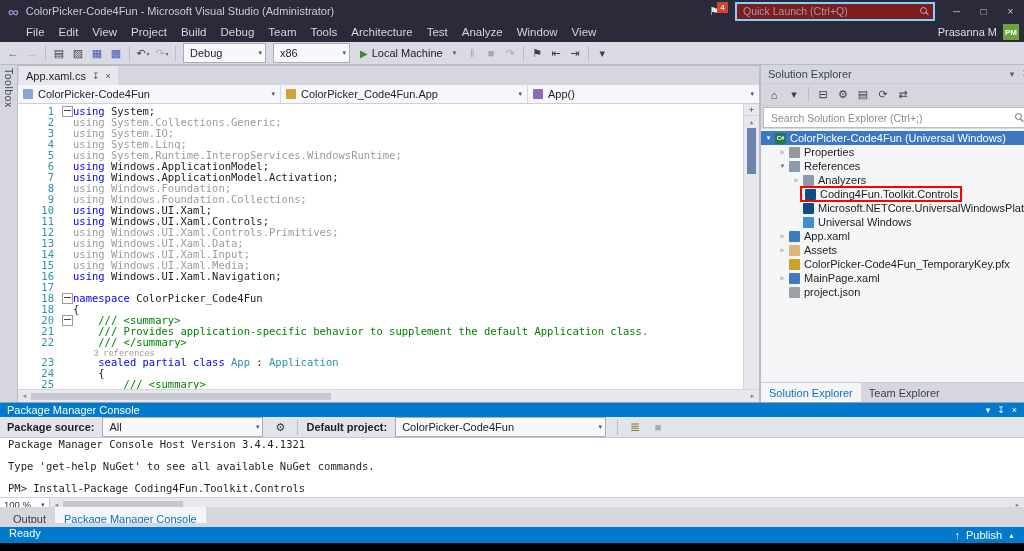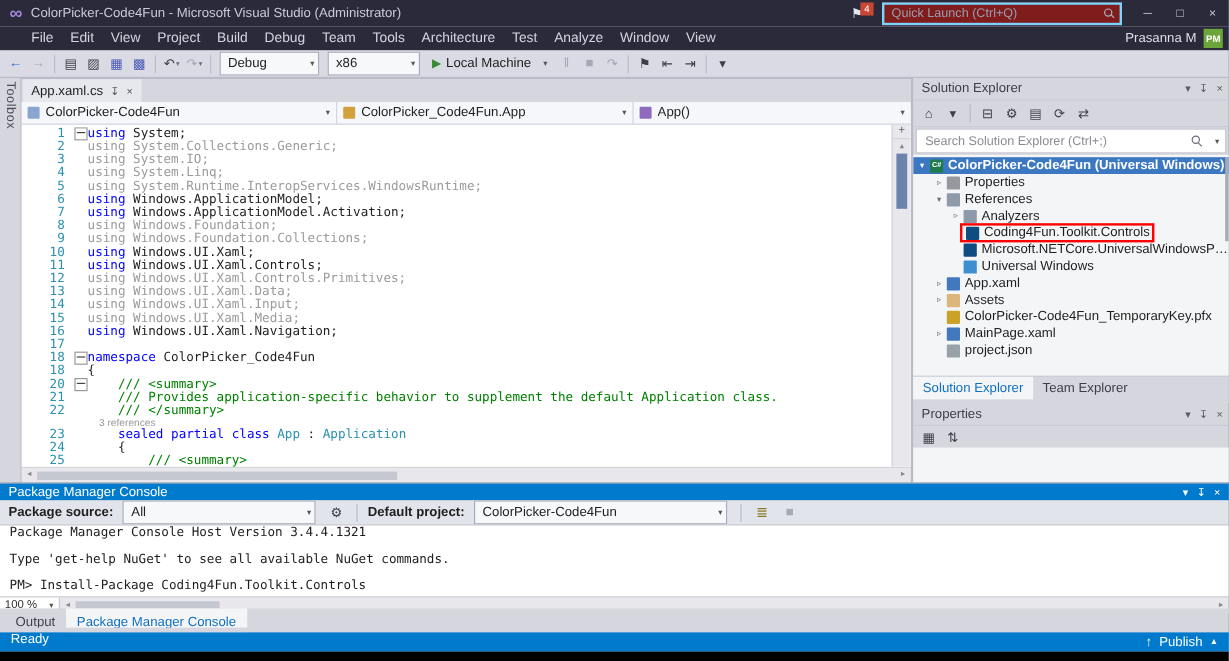--- a/index.html
+++ b/index.html
@@ -69,34 +69,34 @@
   .code-wrap{flex:1;background:#fff;position:relative;overflow:hidden;font-family:"DejaVu Sans Mono",monospace}
   .code-lines{position:absolute;top:2px;left:0;right:15px;bottom:0;overflow:hidden}
   .crow{display:flex;height:11px;line-height:11px;font-size:10.5px;white-space:pre}
   .crow.lens{height:9px;line-height:9px}
   .ln{width:36px;text-align:right;color:#2B91AF;padding-right:7px;flex:0 0 auto}
   .foldcol{width:12px;flex:0 0 auto;display:flex;align-items:center;justify-content:center}
   .foldbox{width:9px;height:9px;border:1px solid #9A9A9A;background:#fff;position:relative}
   .foldbox::after{content:"";position:absolute;left:1px;right:1px;top:3px;border-top:1px solid #444}
   .ctext{white-space:pre}
   .tk-k{color:#0000FF}.tk-p{color:#1E1E1E}.tk-g{color:#9B9B9B}.tk-c{color:#008000}.tk-t{color:#2B91AF}
-  .tk-l{color:#999;font-size:8.5px;font-family:Liberation Sans, sans-serif}
+  .tk-l{color:#999;font-size:8.5px;font-family:Liberation Mono, monospace}
   .vscroll{position:absolute;top:0;right:0;bottom:0;width:15px;background:#E8E8EC;border-left:1px solid #D4D4DC;
            display:flex;flex-direction:column;align-items:center}
   .split-btn{height:11px;font-size:9px;color:#666;border-bottom:1px solid #D4D4DC;width:100%;text-align:center;line-height:11px}
   .vs-arrow{height:11px;font-size:6px;color:#888;display:flex;align-items:center}
   .vthumb{width:9px;height:46px;background:#6B83AD;margin-top:1px}
   .hscroll{height:12px;flex:0 0 auto;background:#E8E8EC;border-top:1px solid #D4D4DC;display:flex;align-items:center}
   .hs-arrow{width:13px;font-size:6px;color:#888;text-align:center;flex:0 0 auto}
   .hthumb{width:300px;height:7px;background:#C5C7D1}
   .hthumb.small{width:120px}
   .hscroll .fill,.pmc-bottom .fill{flex:1}
 
   
-  .right-col{width:263px;flex:0 0 auto;display:flex;flex-direction:column;background:#D6D7DE;border-left:1px solid #B9BBC8}
+  .right-col{width:263px;flex:0 0 auto;display:flex;background:#D6D7DE;border-left:1px solid #B9BBC8}
   .panel-title{height:18px;flex:0 0 auto;display:flex;align-items:center;font-size:11px;color:#3C3F47;padding:0 5px 0 7px}
   .pt-label{flex:1;white-space:nowrap;overflow:hidden}
   .pt-icons{display:flex;gap:7px;font-size:9px;color:#5A5C66;align-items:center}
   .se-panel{flex:1;display:flex;flex-direction:column;min-height:0}
   .se-toolbar{height:21px;flex:0 0 auto;display:flex;align-items:center;gap:2px;padding:0 4px;border-top:1px solid #C9CBD6;border-bottom:1px solid #C9CBD6}
   .se-search{height:19px;flex:0 0 auto;margin:1px 2px;background:#fff;border:1px solid #B9BBC8;display:flex;align-items:center;padding:0 5px;gap:4px}
   .se-search input{flex:1;border:none;outline:none;background:transparent;font-size:10.5px;color:#1E1E1E;font-family:inherit;min-width:0}
   .se-search input::placeholder{color:#8A8C94}
   .se-tree{flex:1;background:#F4F5F7;overflow:hidden;position:relative;padding-top:2px}
   .trow{height:14px;display:flex;align-items:center;font-size:11px;color:#1E1E1E;white-space:nowrap}
@@ -106,21 +106,21 @@
   .trow.sel .texp{color:#fff}
   .twrap,.hlwrap{display:flex;align-items:center;min-width:0}
   .hlwrap{outline:2px solid #FF0000;padding:0 2px}
   .ticon{width:11px;height:11px;margin:0 4px 0 1px;flex:0 0 auto;border-radius:1px;display:flex;align-items:center;
          justify-content:center;font-size:6px;color:#fff;font-weight:bold}
   .i-csharp-project{background:#1E7B4D}.i-properties{background:#95999F}.i-references{background:#8E99A9}
   .i-analyzers{background:#8E99A9}.i-nuget-package{background:#0F4C81}.i-sdk-reference{background:#3E8FD0}
   .i-folder{background:#DCB67A}.i-xaml-file{background:#4178BE}.i-certificate{background:#C9A227}
   .i-manifest{background:#98A0A8}.i-json-file{background:#98A0A8}
   .tlabel{overflow:hidden;text-overflow:ellipsis}
-  .tlabel.bold{font-weight:bold}
+  .tlabel.bold{font-weight:normal}
   .tree-scrollbar{position:absolute;right:0;top:2px;width:3px;height:70px;background:#A8ABB5}
   .se-tabs{height:19px;flex:0 0 auto;display:flex;background:#D6D7DE;font-size:11px;border-top:1px solid #C9CBD6}
   .se-tab{padding:0 8px;display:flex;align-items:center;color:#3C3F47}
   .se-tab.active{background:#F4F5F7;color:#0E70C0}
   .props-panel{height:66px;flex:0 0 auto;display:flex;flex-direction:column;border-top:3px solid #D6D7DE}
   .props-toolbar{height:18px;border-bottom:none}
   .props-body{flex:1;background:#F4F5F7}
 
   
   .pmc{height:104px;flex:0 0 auto;display:flex;flex-direction:column;border-top:1px solid #9AA0AC}

